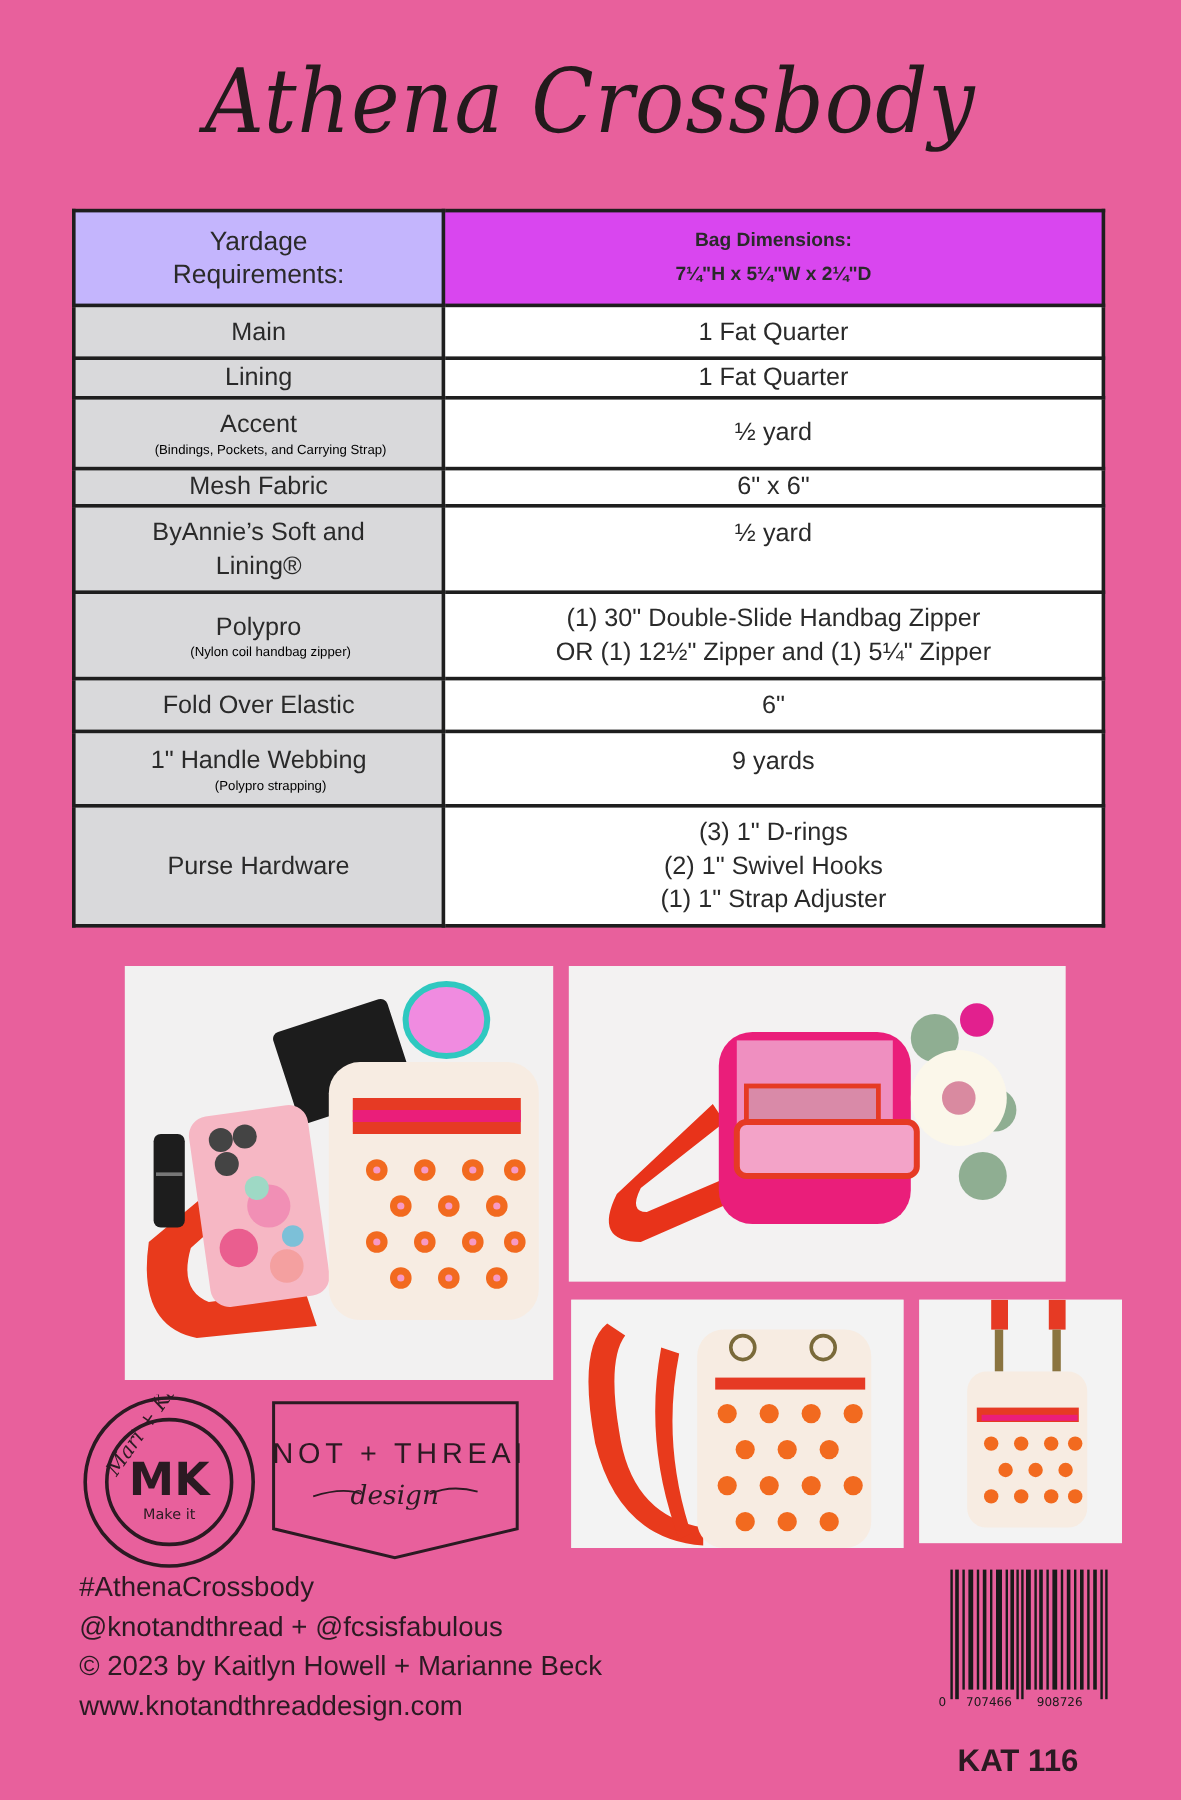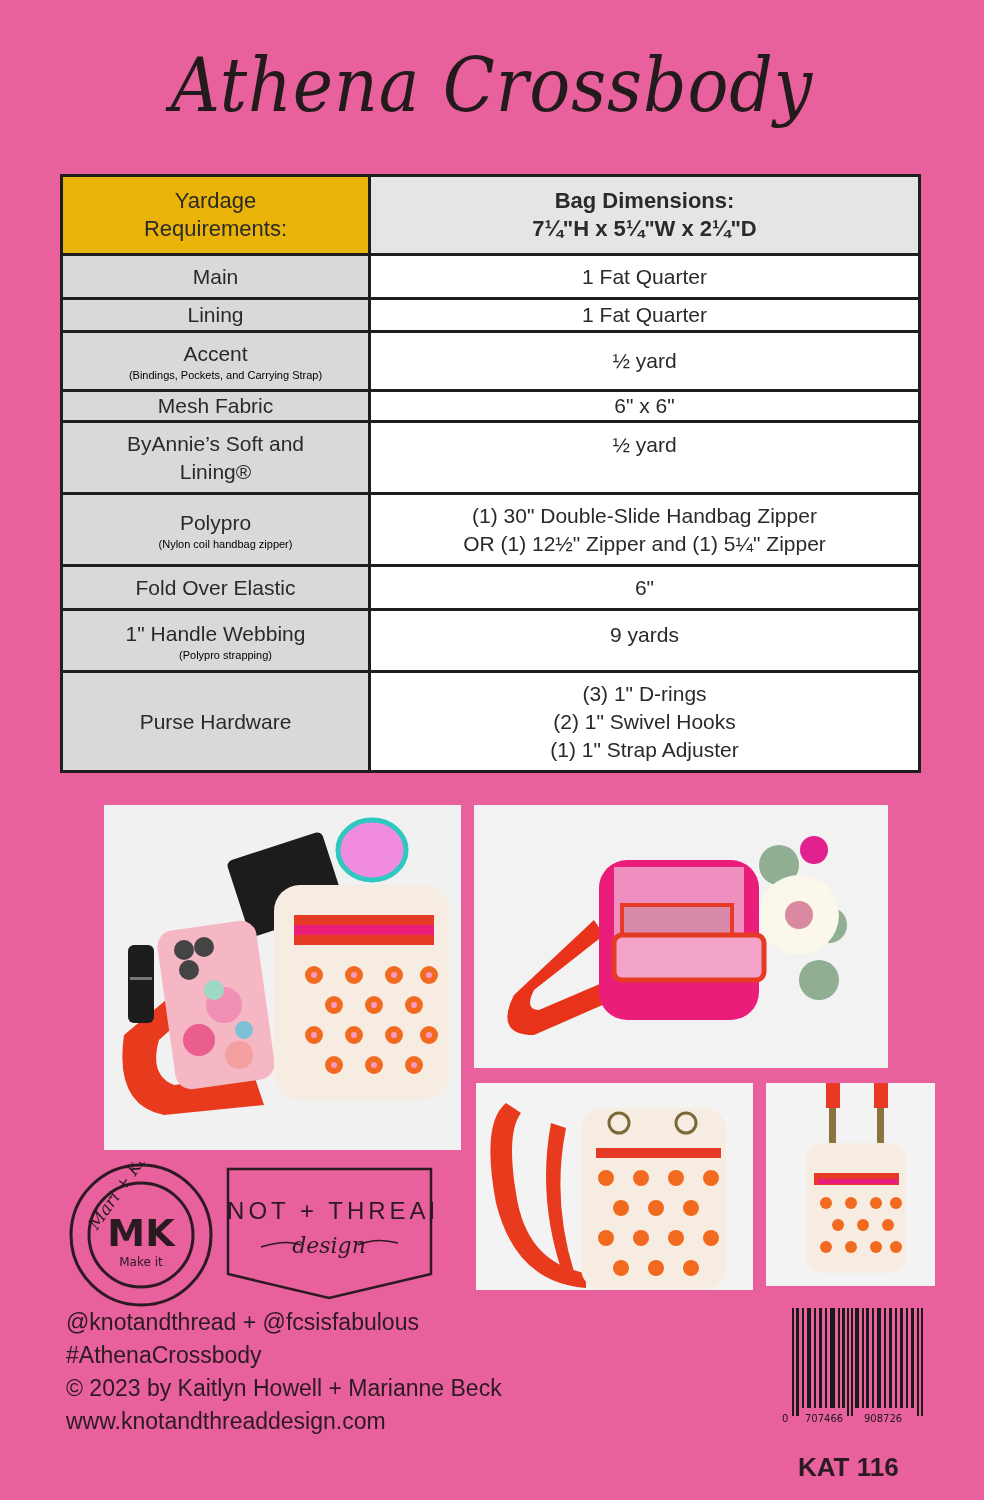--- a/index.html
+++ b/index.html
@@ -19,22 +19,22 @@
   table.req {
     position: absolute; left: 60px; top: 174px; width: 861px;
     border-collapse: collapse; border: 3px solid #1e1e1e;
   }
   table.req td {
     border: 3px solid #1e1e1e; text-align: center; vertical-align: middle;
     font-size: 21px; line-height: 28px; color: #2a2a2a;
   }
   table.req td.lbl { width: 308px; background: #d9d9db; }
   table.req td.val { background: #ffffff; }
-  table.req tr.head td.lbl { background: #eab308; font-size: 22px; }
-  table.req tr.head td.val { background: #e5e5e5; font-weight: bold; font-size: 22px; }
+  table.req tr.head td.lbl { background: #c4b5fd; font-size: 22px; }
+  table.req tr.head td.val { background: #d946ef; font-weight: bold; font-size: 16px; }
   .sub { display: block; font-size: 11px; line-height: 14px; color: #000000; margin-left: 20px; }
   .line { display: block; }
 
   .photo { position: absolute; background: #f1f1f1; overflow: hidden; }
   .ph1 { left: 104px; top: 805px; width: 357px; height: 345px; }
   .ph2 { left: 474px; top: 805px; width: 414px; height: 263px; }
   .ph3 { left: 476px; top: 1083px; width: 277px; height: 207px; }
   .ph4 { left: 766px; top: 1083px; width: 169px; height: 203px; }
 
   .logo-mk { position: absolute; left: 68px; top: 1162px; width: 146px; height: 146px; }
@@ -258,22 +258,22 @@
   <svg width="207" height="133" viewBox="0 0 207 133">
     <path d="M2 2 L205 2 L205 107 L103 131 L2 107 Z" fill="none" stroke="#2b1a22" stroke-width="2.5"></path>
     <text x="103" y="52" text-anchor="middle" font-family="Liberation Sans Narrow, Liberation Sans, sans-serif" font-size="24" letter-spacing="4" fill="#2b1a22">KNOT + THREAD</text>
     <path d="M35 80 Q 60 72 75 78" fill="none" stroke="#2b1a22" stroke-width="1.5"></path>
     <path d="M132 78 Q 150 70 172 76" fill="none" stroke="#2b1a22" stroke-width="1.5"></path>
     <text x="103" y="86" text-anchor="middle" font-family="DejaVu Serif, serif" font-style="italic" font-size="22" fill="#2b1a22">design</text>
   </svg>
 </div>
 
 <div class="footer">
+  <div>#AthenaCrossbody</div>
   <div>@knotandthread + @fcsisfabulous</div>
-  <div>#AthenaCrossbody</div>
   <div>© 2023 by Kaitlyn Howell + Marianne Beck</div>
   <div>www.knotandthreaddesign.com</div>
 </div>
 
 <div class="barcode">
   <svg width="160" height="130" viewBox="0 0 160 130">
     <g fill="#1a1a1a">
       <rect x="12" y="8" width="2" height="108"></rect>
         <rect x="16" y="8" width="3" height="108"></rect>
       <rect x="22" y="8" width="2" height="100"></rect>

